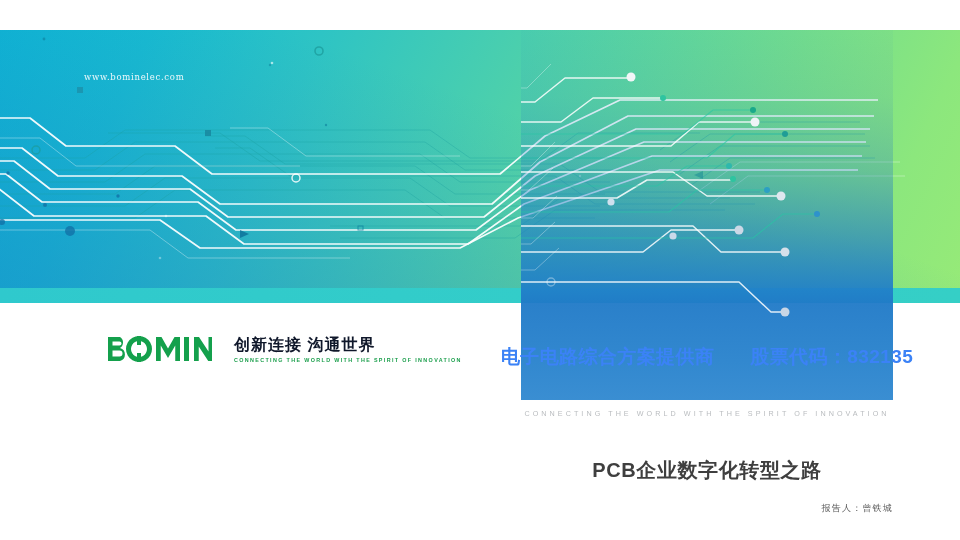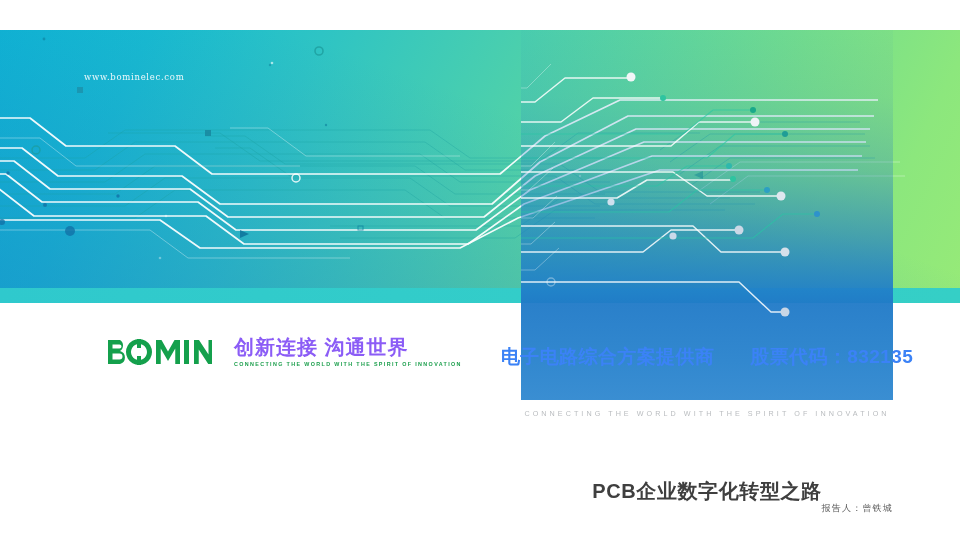--- a/index.html
+++ b/index.html
@@ -63,21 +63,21 @@
   .circuit-right{position:absolute;left:521px;top:0;width:372px;height:370px;}
 
   
   .logo-row{
     position:absolute;left:108px;top:306px;
     display:flex;align-items:center;
   }
   .logo-mark{display:block;}
   .logo-tag{margin-left:22px;}
   .logo-tag-cn{
-    font-size:20px;font-weight:bold;color:#8b5cf6;
+    font-size:16px;font-weight:bold;color:#0f172a;
     letter-spacing:1px;line-height:1.1;white-space:nowrap;
   }
   .logo-tag-en{
     font-size:5.4px;color:#1a9e4b;letter-spacing:1.35px;
     margin-top:3px;white-space:nowrap;font-weight:bold;
     transform:scaleY(1.05);transform-origin:left top;
   }
 
   
   .panel-text{
@@ -91,21 +91,21 @@
   
   .tagline{
     position:absolute;left:521px;top:379px;width:372px;
     text-align:center;
     color:#b9bcbf;font-size:7.2px;letter-spacing:3.05px;
     white-space:nowrap;
   }
 
   
   .title{
-    position:absolute;left:521px;top:448px;width:372px;
+    position:absolute;left:521px;top:427px;width:372px;
     text-align:center;
     color:#3f3f3f;font-size:20px;font-weight:bold;letter-spacing:.6px;
     white-space:nowrap;
   }
   .meta{
     position:absolute;left:521px;top:471px;width:372px;
     text-align:center;color:#5a5a5a;font-size:9px;line-height:15px;
     letter-spacing:1.2px;white-space:nowrap;
   }
   .meta .line{display:block;text-align:right;}

